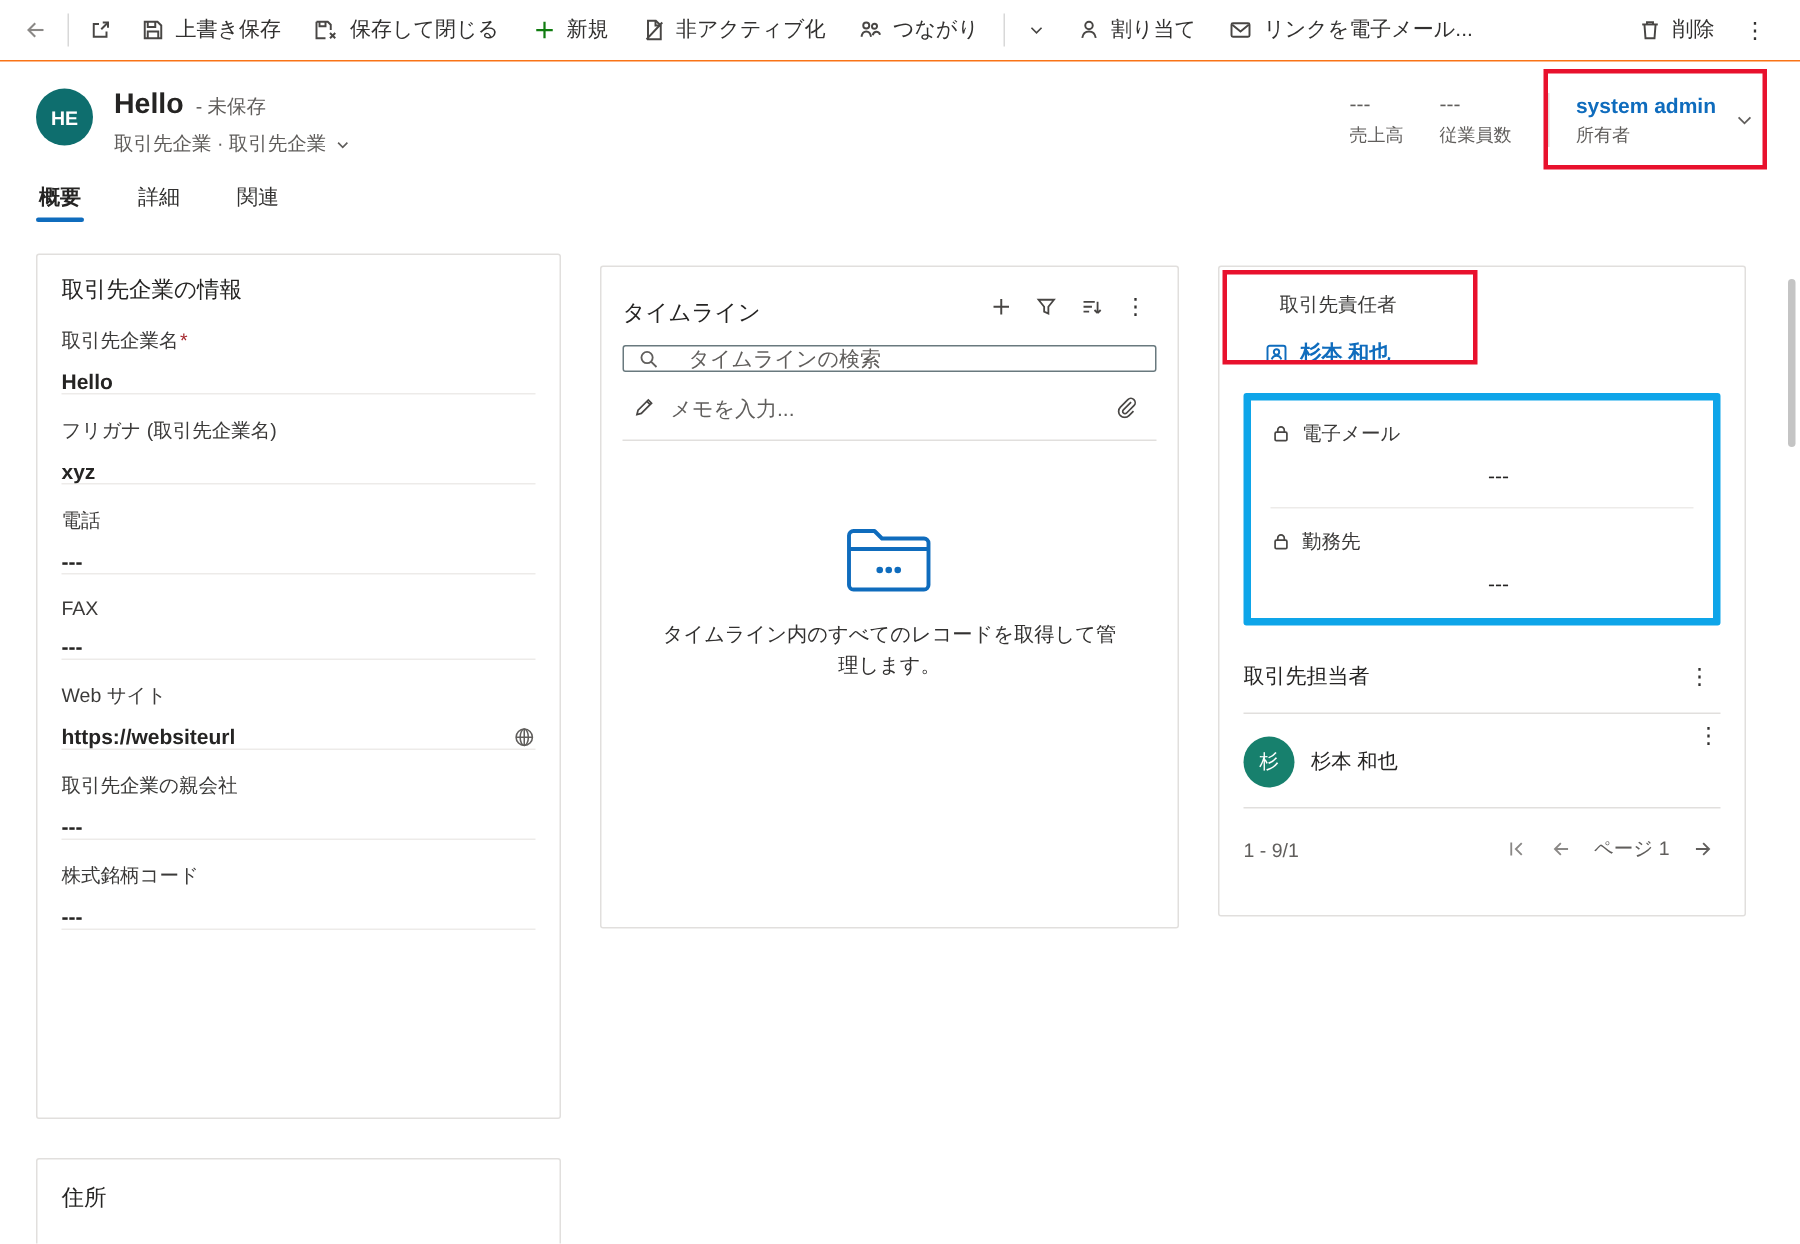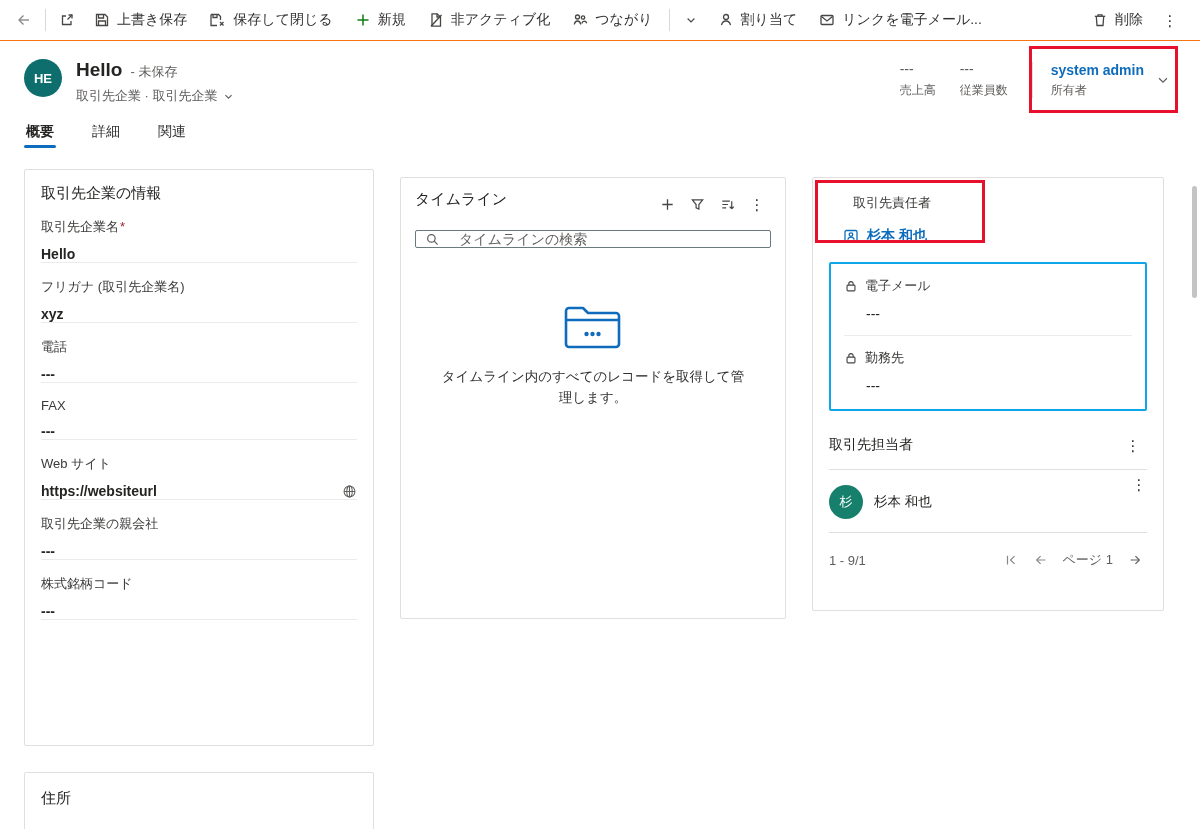--- a/index.html
+++ b/index.html
@@ -55,39 +55,39 @@
   .info-card { padding:14px 16px 10px; height:577px; overflow:hidden; }
   .card-title { font-size:15px; color:#252423; }
   .field { margin-top:15px; border-bottom:1px solid #edebe9; }
   .field-label { font-size:13px; color:#3b3a39; }
   .req { color:#a4262c; margin-left:1px; }
   .field-value { margin-top:10px; font-size:14px; font-weight:bold; color:#252423; display:flex; align-items:center; justify-content:space-between; }
   .addr-card { margin-top:26px; padding:16px; height:120px; }
 
   
   .tl-card { height:442px; padding:12px 14px; overflow:hidden; }
-  .tl-head { display:flex; align-items:flex-start; }
+  .tl-head { display:flex; align-items:flex-end; }
   .tl-title { font-size:15px; color:#252423; flex:1; }
   .tl-actions { display:flex; align-items:center; gap:2px; }
   .icon-btn { width:28px; height:28px; display:flex; align-items:center; justify-content:center; border-radius:2px; }
   .tl-search { margin-top:12px; height:18px; border:1px solid #69797e; border-radius:2px; display:flex; align-items:center; padding:0 9px; gap:19px; }
   .tl-search input, .tl-note input { border:none; outline:none; flex:1; font-size:14px; color:#323130; font-family:inherit; background:transparent; }
   .tl-search input::placeholder, .tl-note input::placeholder { color:#605e5c; }
   .tl-note { margin-top:2px; height:44px; display:flex; align-items:center; gap:10px; padding:0 7px; border-bottom:1px solid #e1dfdd; }
   .tl-empty { margin-top:54px; text-align:center; padding:0 26px; }
   .tl-empty svg { margin:0 auto; }
   .tl-empty-title { font-size:18px; font-weight:bold; color:#252423; margin-top:22px; }
   .tl-empty-desc { margin-top:15px; font-size:13.5px; color:#323130; line-height:1.55; }
 
   
   .rp-card { height:434px; padding:14px 16px; position:relative; overflow:hidden; }
   .rp-label { font-size:13px; color:#3b3a39; margin-left:24px; margin-top:2px; }
   .rp-primary { display:flex; align-items:center; gap:8px; margin:15px 0 0 14px; }
   .rp-primary-name { color:#0f6cbd; font-weight:bold; font-size:14px; }
-  .rp-inner { margin-top:17px; border:2px solid #0ea5e9; border-radius:2px; padding:13px 13px 2px; }
+  .rp-inner { margin-top:17px; border:5px solid #0ea5e9; border-radius:2px; padding:13px 13px 2px;text-align:center; }
   .rp-field-head { display:flex; align-items:center; gap:7px; font-size:13px; color:#3b3a39; }
   .rp-field-val { margin:11px 0 13px 22px; font-size:14px; color:#252423; }
   .rp-divider { border-top:1px solid #edebe9; margin-bottom:13px; }
   .rp-sec { display:flex; align-items:center; margin-top:20px; padding-bottom:10px; border-bottom:1px solid #e1dfdd;gap:43px; }
   .rp-sec-title { font-size:14px; color:#252423; flex:1; }
   .contact-row { display:flex; align-items:center; gap:11px; padding:15px 0 13px; border-bottom:1px solid #e1dfdd; position:relative; }
   .contact-avatar { width:34px; height:34px; border-radius:50%; background:#17806d; color:#fff; font-size:13px; display:flex; align-items:center; justify-content:center; flex:none; }
   .contact-name { font-size:13.5px; color:#252423; }
   .contact-more { position:absolute; right:-6px; top:0; }
   .rp-pager { display:flex; align-items:center; margin-top:15px; font-size:13px; color:#605e5c; }
@@ -359,20 +359,36 @@
       <div class="tl-search">
         <span>
           <svg width="15" height="15" viewBox="0 0 16 16" fill="none" stroke="#605e5c" stroke-width="1.3">
               <circle cx="6.8" cy="6.8" r="4"></circle>
               <path d="M9.8 9.8 13.5 13.5"></path>
             </svg>
         </span>
         <input placeholder="タイムラインの検索" style="">
       </div>
 
+      <div class="tl-note">
+        <span>
+          <svg width="15" height="15" viewBox="0 0 16 16" fill="none" stroke="#484644" stroke-width="1.2">
+              <path d="M2.8 13.2l.8-3.1 7.3-7.3 2.3 2.3-7.3 7.3z"></path>
+              <path d="M9.9 3.8l2.3 2.3"></path>
+            </svg>
+        </span>
+        <input placeholder="メモを入力..." style="">
+        <button class="icon-btn">
+          <span>
+            <svg width="15" height="15" viewBox="0 0 16 16" fill="none" stroke="#484644" stroke-width="1.2">
+                <path d="M11.8 4.3 6.3 9.8a1.6 1.6 0 0 0 2.3 2.3l5.2-5.2a3 3 0 0 0-4.3-4.3L4.2 7.9a4.3 4.3 0 0 0 6.1 6.1l3.2-3.2"></path>
+              </svg>
+          </span>
+        </button>
+      </div>
 
       <div class="tl-empty">
         <span>
           <svg width="62" height="50" viewBox="0 0 62 50" fill="none">
             <path d="M4 9a3 3 0 0 1 3-3h14l5 5h28a3 3 0 0 1 3 3v28a3 3 0 0 1-3 3H7a3 3 0 0 1-3-3z" stroke="#0f6cbd" stroke-width="2.6" stroke-linejoin="round"></path>
             <path d="M4 18h53" stroke="#0f6cbd" stroke-width="2.6"></path>
             <circle cx="24.5" cy="32" r="2.2" fill="#0f6cbd"></circle>
             <circle cx="30.5" cy="32" r="2.2" fill="#0f6cbd"></circle>
             <circle cx="36.5" cy="32" r="2.2" fill="#0f6cbd"></circle>
           </svg>

